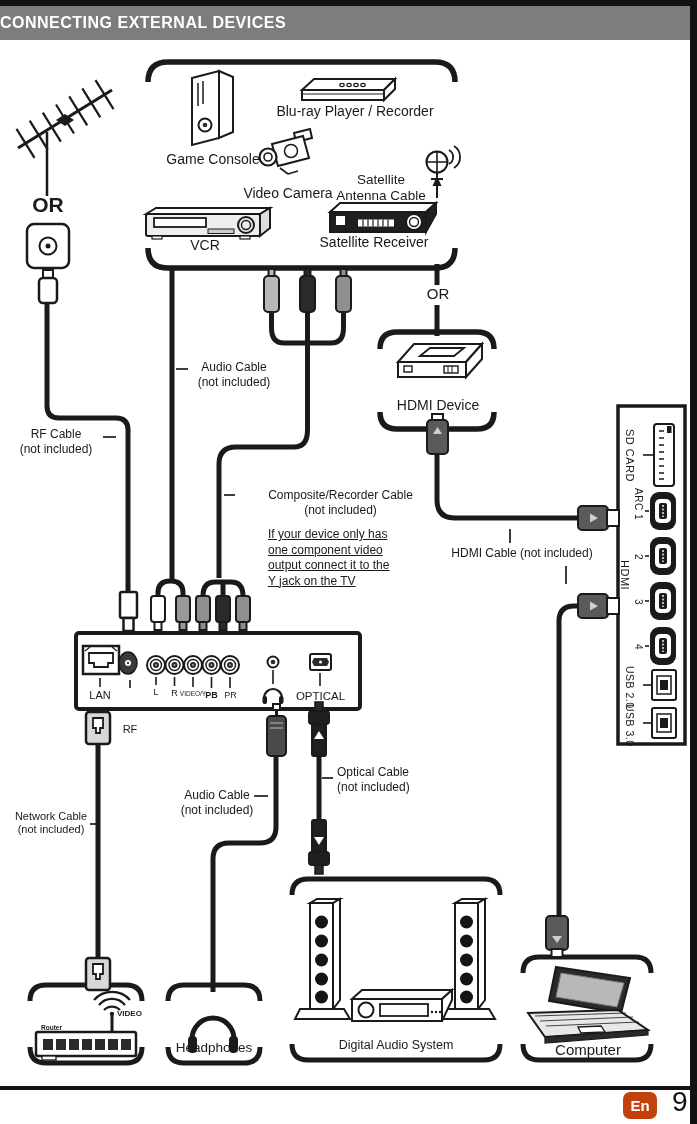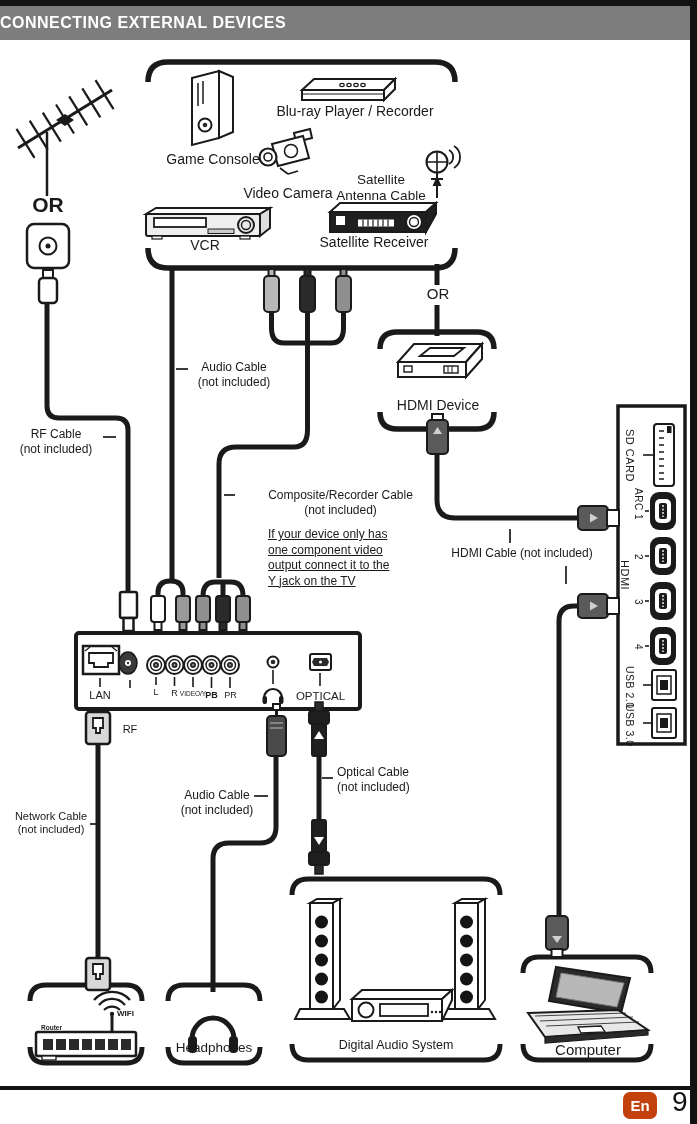--- a/index.html
+++ b/index.html
@@ -514,21 +514,21 @@
   <div class="vlbl" style="left:624px;top:423px;height:66px;">SD CARD</div>
   <div class="vlbl" style="left:633px;top:484px;height:40px;font-size:10px;">ARC 1</div>
   <div class="vlbl" style="left:633px;top:550px;height:14px;font-size:10px;">2</div>
   <div class="vlbl" style="left:619px;top:546px;height:58px;">HDMI</div>
   <div class="vlbl" style="left:633px;top:595px;height:14px;font-size:10px;">3</div>
   <div class="vlbl" style="left:633px;top:640px;height:14px;font-size:10px;">4</div>
   <div class="vlbl" style="left:624px;top:662px;height:50px;font-size:10.5px;">USB 2.0</div>
   <div class="vlbl" style="left:624px;top:700px;height:50px;font-size:10.5px;">USB 3.0</div>
 
   <div class="lbl b left" style="left:41px;top:1024px;width:40px;font-size:6.5px;">Router</div>
-  <div class="lbl b left" style="left:117px;top:1009px;width:30px;font-size:8px;">WIFI</div>
+  <div class="lbl b left" style="left:117px;top:1009px;width:30px;font-size:8px;">VIDEO</div>
   <div class="lbl" style="left:170px;top:1040px;width:88px;font-size:13.5px;">Headphones</div>
   <div class="lbl" style="left:326px;top:1038px;width:140px;font-size:12.5px;">Digital Audio System</div>
   <div class="lbl" style="left:552px;top:1041px;width:72px;font-size:15px;">Computer</div>
 
   <div class="footrule"></div>
   <div class="enbadge">En</div>
   <div class="pagenum">9</div>
 
 </div>
 

